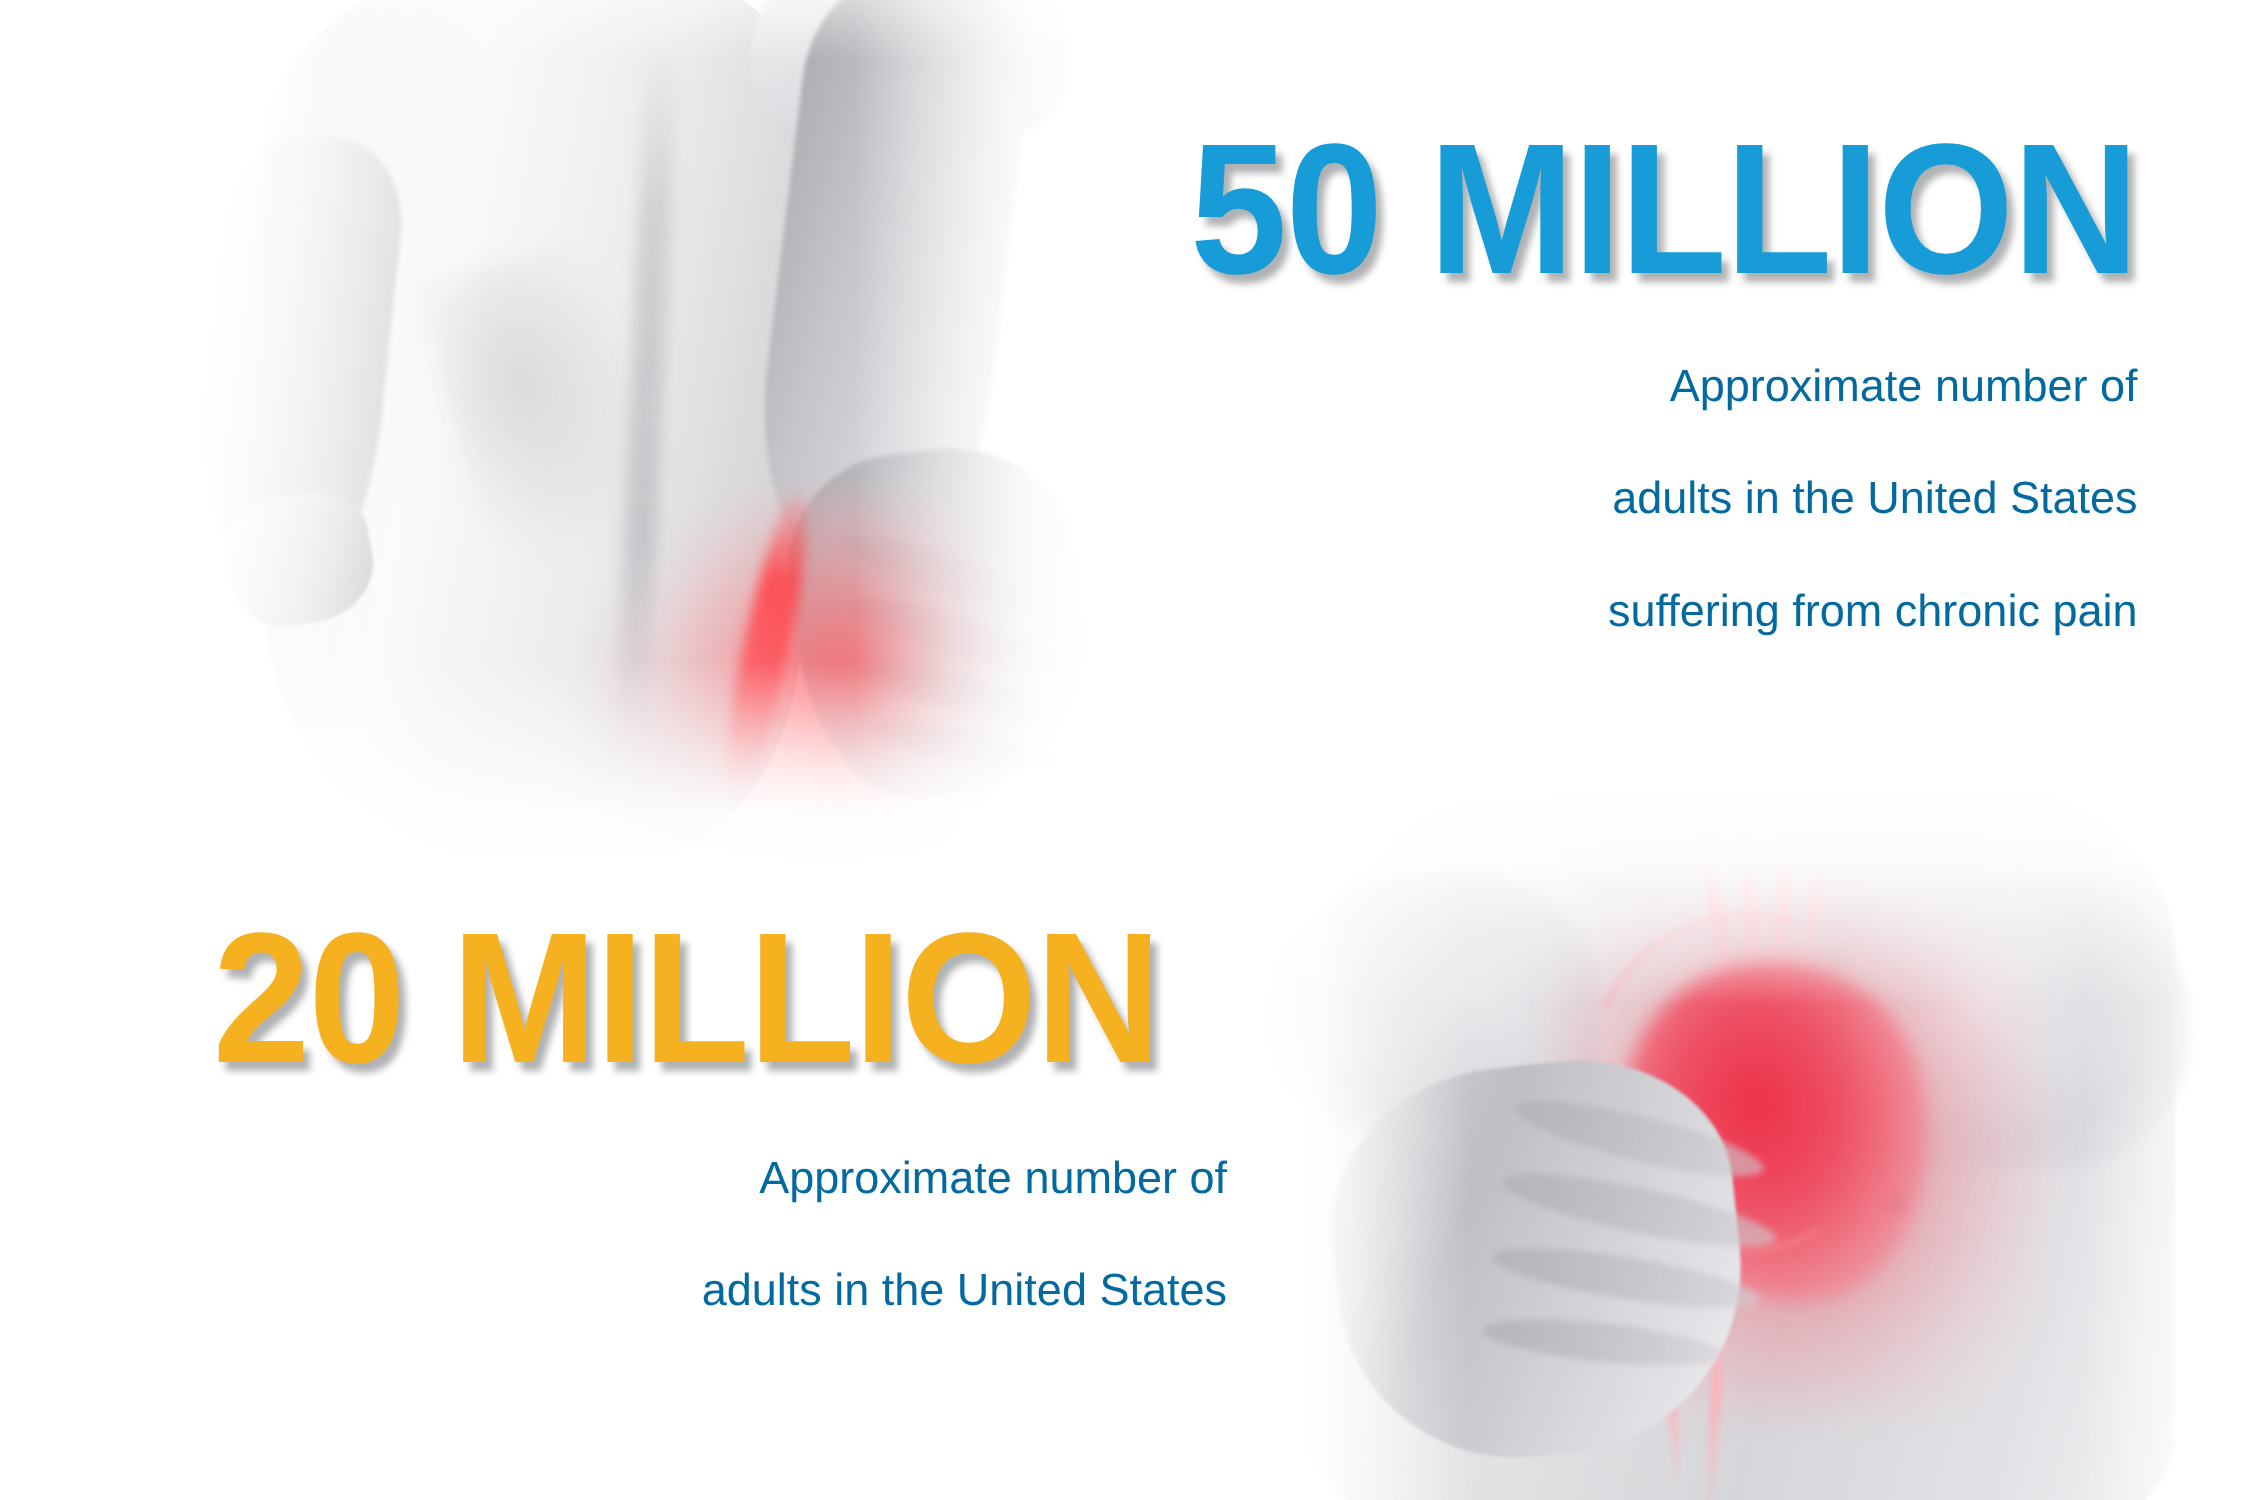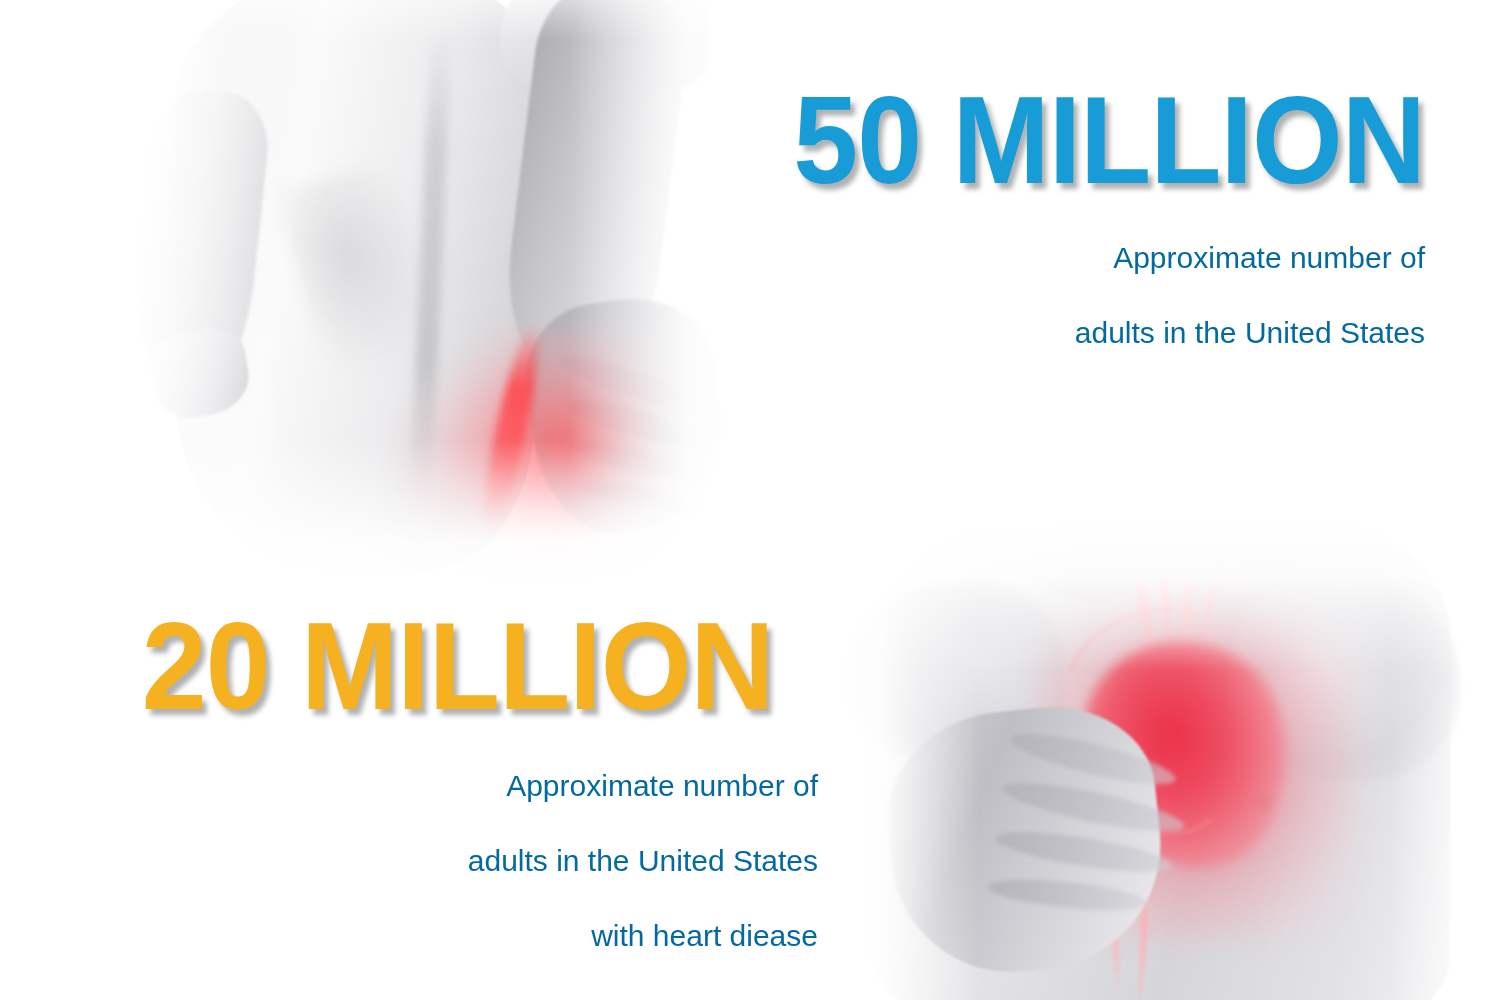--- a/index.html
+++ b/index.html
@@ -443,25 +443,25 @@
     <div class="ht-fade-left"></div>
     <div class="ht-fade-top"></div>
     <div class="ht-fade-right"></div>
   </div>
 
   <div class="stat-block block-chronic-pain">
     <div class="headline">50 MILLION</div>
     <div class="caption">
       <span class="line">Approximate number of</span>
       <span class="line">adults in the United States</span>
+      <span class="line">suffering from chronic pain</span>
     </div>
   </div>
 
   <div class="stat-block block-heart-disease">
     <div class="headline">20 MILLION</div>
     <div class="caption">
       <span class="line">Approximate number of</span>
       <span class="line">adults in the United States</span>
-      <span class="line">with heart diease</span>
     </div>
   </div>
 
 </div>
 
 </body></html>

